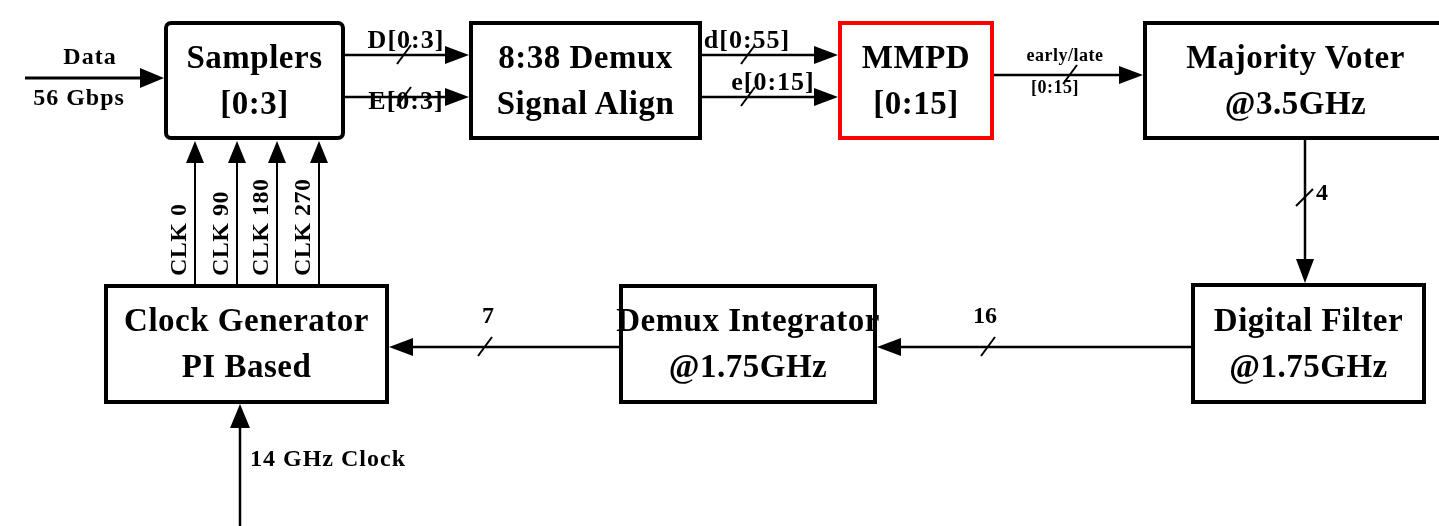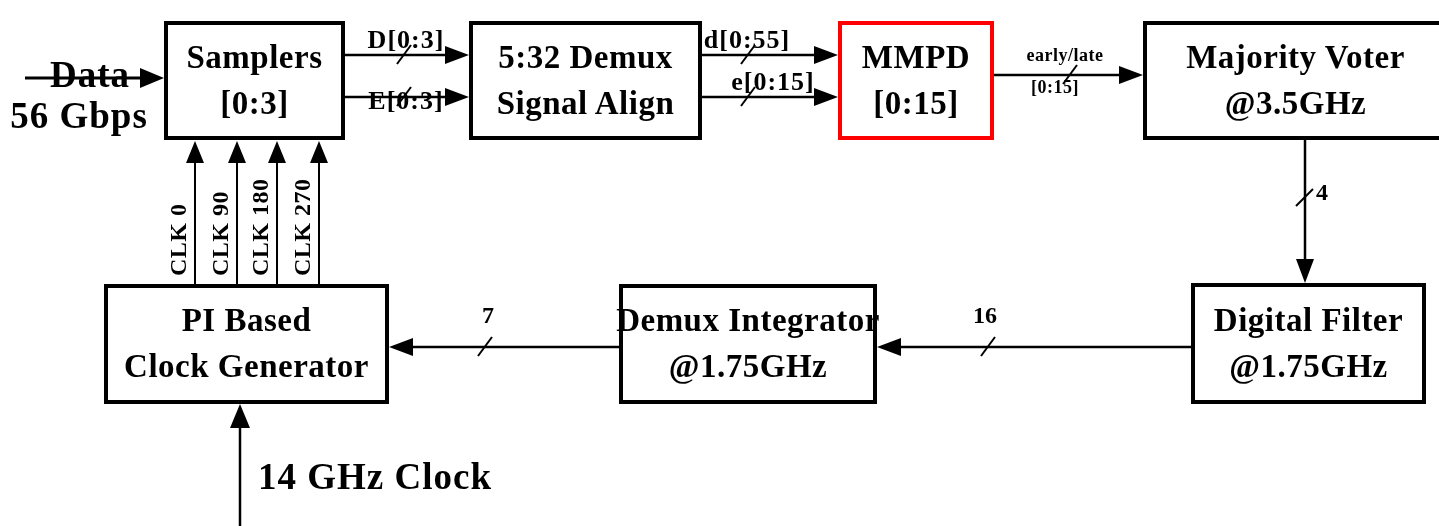--- a/index.html
+++ b/index.html
@@ -38,21 +38,21 @@
   .wire-label {
     position: absolute;
     text-align: center;
     white-space: nowrap;
     z-index: 3;
     line-height: 1.1;
   }
   .bus-label   { font-size: 26px; letter-spacing: 1px; }
   .small-label { font-size: 18px; letter-spacing: 0.5px; }
   .num-label   { font-size: 24px; }
-  .big-label   { font-size: 37px; letter-spacing: 1px; margin-top: 12px; }
+  .big-label   { font-size: 24px; letter-spacing: 1px; }
   .clk-label {
     position: absolute;
     font-size: 24px;
     letter-spacing: 0.5px;
     white-space: nowrap;
     transform: rotate(-90deg);
     transform-origin: 0 100%;
     z-index: 3;
     line-height: 1;
   }
@@ -133,27 +133,27 @@
     <g>
       <line x1="277" y1="284" x2="277" y2="162" stroke="#000" stroke-width="2"></line>
       <polygon points="277,141 268,163 286,163" fill="#000"></polygon>
     </g>
     <g>
       <line x1="319" y1="284" x2="319" y2="162" stroke="#000" stroke-width="2"></line>
       <polygon points="319,141 310,163 328,163" fill="#000"></polygon>
     </g>
   </svg>
 
-  <div class="block" style="left:164px; top:21px; width:181px; height:119px;">
+  <div class="block" style="left:164px; top:21px; width:181px; height:119px;border-radius:7px;">
     <span>Samplers</span>
     <span>[0:3]</span>
   </div>
 
   <div class="block" style="left:469px; top:21px; width:233px; height:119px;">
-    <span>5:32 Demux</span>
+    <span>8:38 Demux</span>
     <span>Signal Align</span>
   </div>
 
   <div class="block highlight" style="left:838px; top:21px; width:156px; height:119px;">
     <span>MMPD</span>
     <span>[0:15]</span>
   </div>
 
   <div class="block" style="left:1143px; top:21px; width:305px; height:119px;">
     <span>Majority Voter</span>
@@ -164,40 +164,40 @@
     <span>Digital Filter</span>
     <span>@1.75GHz</span>
   </div>
 
   <div class="block" style="left:619px; top:284px; width:258px; height:120px;">
     <span>Demux Integrator</span>
     <span>@1.75GHz</span>
   </div>
 
   <div class="block" style="left:104px; top:284px; width:285px; height:120px;">
+    <span>Clock Generator</span>
     <span>PI Based</span>
-    <span>Clock Generator</span>
   </div>
 
   <div class="wire-label big-label" style="left:20px; top:43px; width:140px;">Data</div>
   <div class="wire-label big-label" style="left:9px; top:84px; width:140px;">56 Gbps</div>
 
   <div class="wire-label bus-label" style="left:346px; top:26px; width:120px;">D[0:3]</div>
   <div class="wire-label bus-label" style="left:346px; top:68px; width:120px;margin-top:19px;">E[0:3]</div>
 
   <div class="wire-label bus-label" style="left:687px; top:26px; width:120px;">d[0:55]</div>
   <div class="wire-label bus-label" style="left:713px; top:68px; width:120px;">e[0:15]</div>
 
   <div class="wire-label small-label" style="left:1005px; top:46px; width:120px;">early/late</div>
   <div class="wire-label small-label" style="left:995px; top:78px; width:120px;">[0:15]</div>
 
   <div class="wire-label num-label" style="left:1316px; top:179px; width:30px; text-align:left;">4</div>
   <div class="wire-label num-label" style="left:965px; top:302px; width:40px;text-align:center;">16</div>
   <div class="wire-label num-label" style="left:476px; top:302px; width:24px;">7</div>
 
-  <div class="wire-label big-label" style="left:258px; top:445px; text-align:left;">14 GHz Clock</div>
+  <div class="wire-label big-label" style="left:250px; top:445px; text-align:left;">14 GHz Clock</div>
 
   <div class="clk-label" style="left:190px; bottom:250px;">CLK 0</div>
   <div class="clk-label" style="left:232px; bottom:250px;">CLK 90</div>
   <div class="clk-label" style="left:272px; bottom:250px;">CLK 180</div>
   <div class="clk-label" style="left:314px; bottom:250px;">CLK 270</div>
 
 </div>
 
 </body></html>

